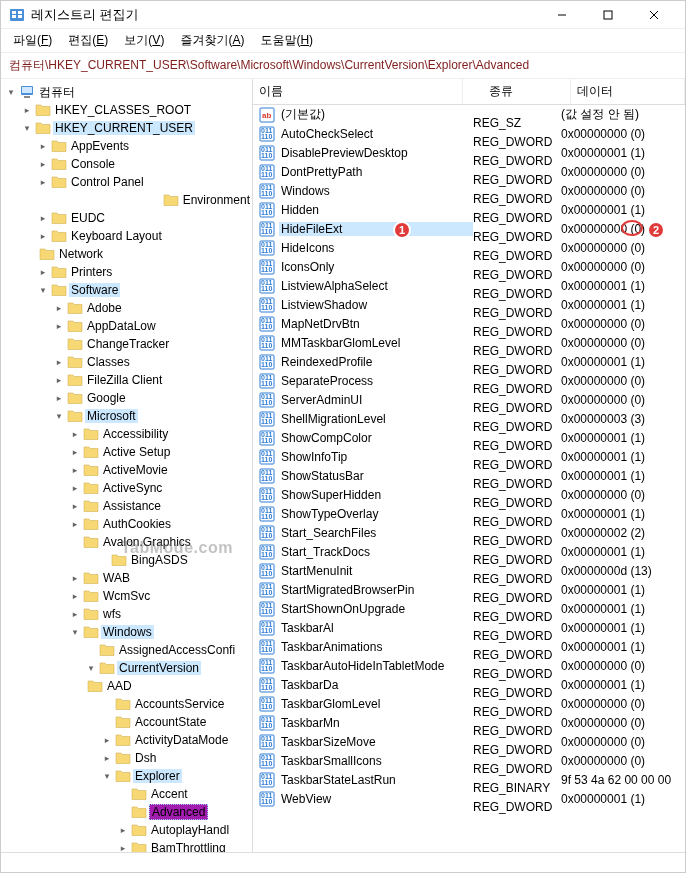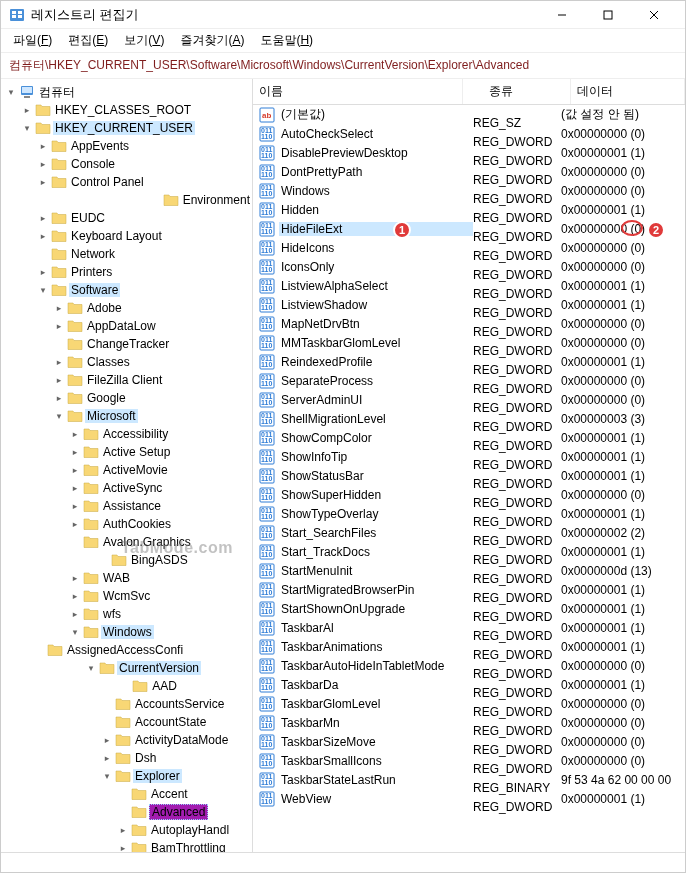--- a/index.html
+++ b/index.html
@@ -164,21 +164,21 @@
         </svg>
         <span class="label">EUDC</span>
       </div>
       <div class="tree-row" style="padding-left: 36px;">
         <span class="arrow">▸</span>
         <svg class="ficon" viewBox="0 0 16 16">
           <path class="folder-svg" d="M1 3 h5 l1 1.5 h8 v9 h-14 z"></path>
         </svg>
         <span class="label">Keyboard Layout</span>
       </div>
-      <div class="tree-row" style="padding-left: 36px;">
+      <div class="tree-row" style="padding-left: 24px;">
         <span class="arrow"></span>
         <svg class="ficon" viewBox="0 0 16 16">
           <path class="folder-svg" d="M1 3 h5 l1 1.5 h8 v9 h-14 z"></path>
         </svg>
         <span class="label">Network</span>
       </div>
       <div class="tree-row" style="padding-left: 36px;">
         <span class="arrow">▸</span>
         <svg class="ficon" viewBox="0 0 16 16">
           <path class="folder-svg" d="M1 3 h5 l1 1.5 h8 v9 h-14 z"></path>
@@ -318,35 +318,35 @@
         </svg>
         <span class="label">wfs</span>
       </div>
       <div class="tree-row navsel" style="padding-left: 68px;">
         <span class="arrow">▾</span>
         <svg class="ficon" viewBox="0 0 16 16">
           <path class="folder-open-svg" d="M1 3 h5 l1 1.5 h8 v9 h-14 z"></path>
         </svg>
         <span class="label">Windows</span>
       </div>
-      <div class="tree-row" style="padding-left: 32px; align-items: center;">
+      <div class="tree-row" style="padding-left: 84px; align-items: center;">
         <span class="arrow"></span>
         <svg class="ficon" viewBox="0 0 16 16">
           <path class="folder-svg" d="M1 3 h5 l1 1.5 h8 v9 h-14 z"></path>
         </svg>
         <span class="label">AssignedAccessConfi</span>
       </div>
       <div class="tree-row navsel" style="padding-left: 84px;">
         <span class="arrow">▾</span>
         <svg class="ficon" viewBox="0 0 16 16">
           <path class="folder-open-svg" d="M1 3 h5 l1 1.5 h8 v9 h-14 z"></path>
         </svg>
         <span class="label">CurrentVersion</span>
       </div>
-      <div class="tree-row" style="padding-left: 44px; justify-content: center;">
+      <div class="tree-row" style="padding-left: 72px;">
         <span class="arrow"></span>
         <svg class="ficon" viewBox="0 0 16 16">
           <path class="folder-svg" d="M1 3 h5 l1 1.5 h8 v9 h-14 z"></path>
         </svg>
         <span class="label">AAD</span>
       </div>
       <div class="tree-row" style="padding-left: 100px;">
         <span class="arrow"></span>
         <svg class="ficon" viewBox="0 0 16 16">
           <path class="folder-svg" d="M1 3 h5 l1 1.5 h8 v9 h-14 z"></path>

